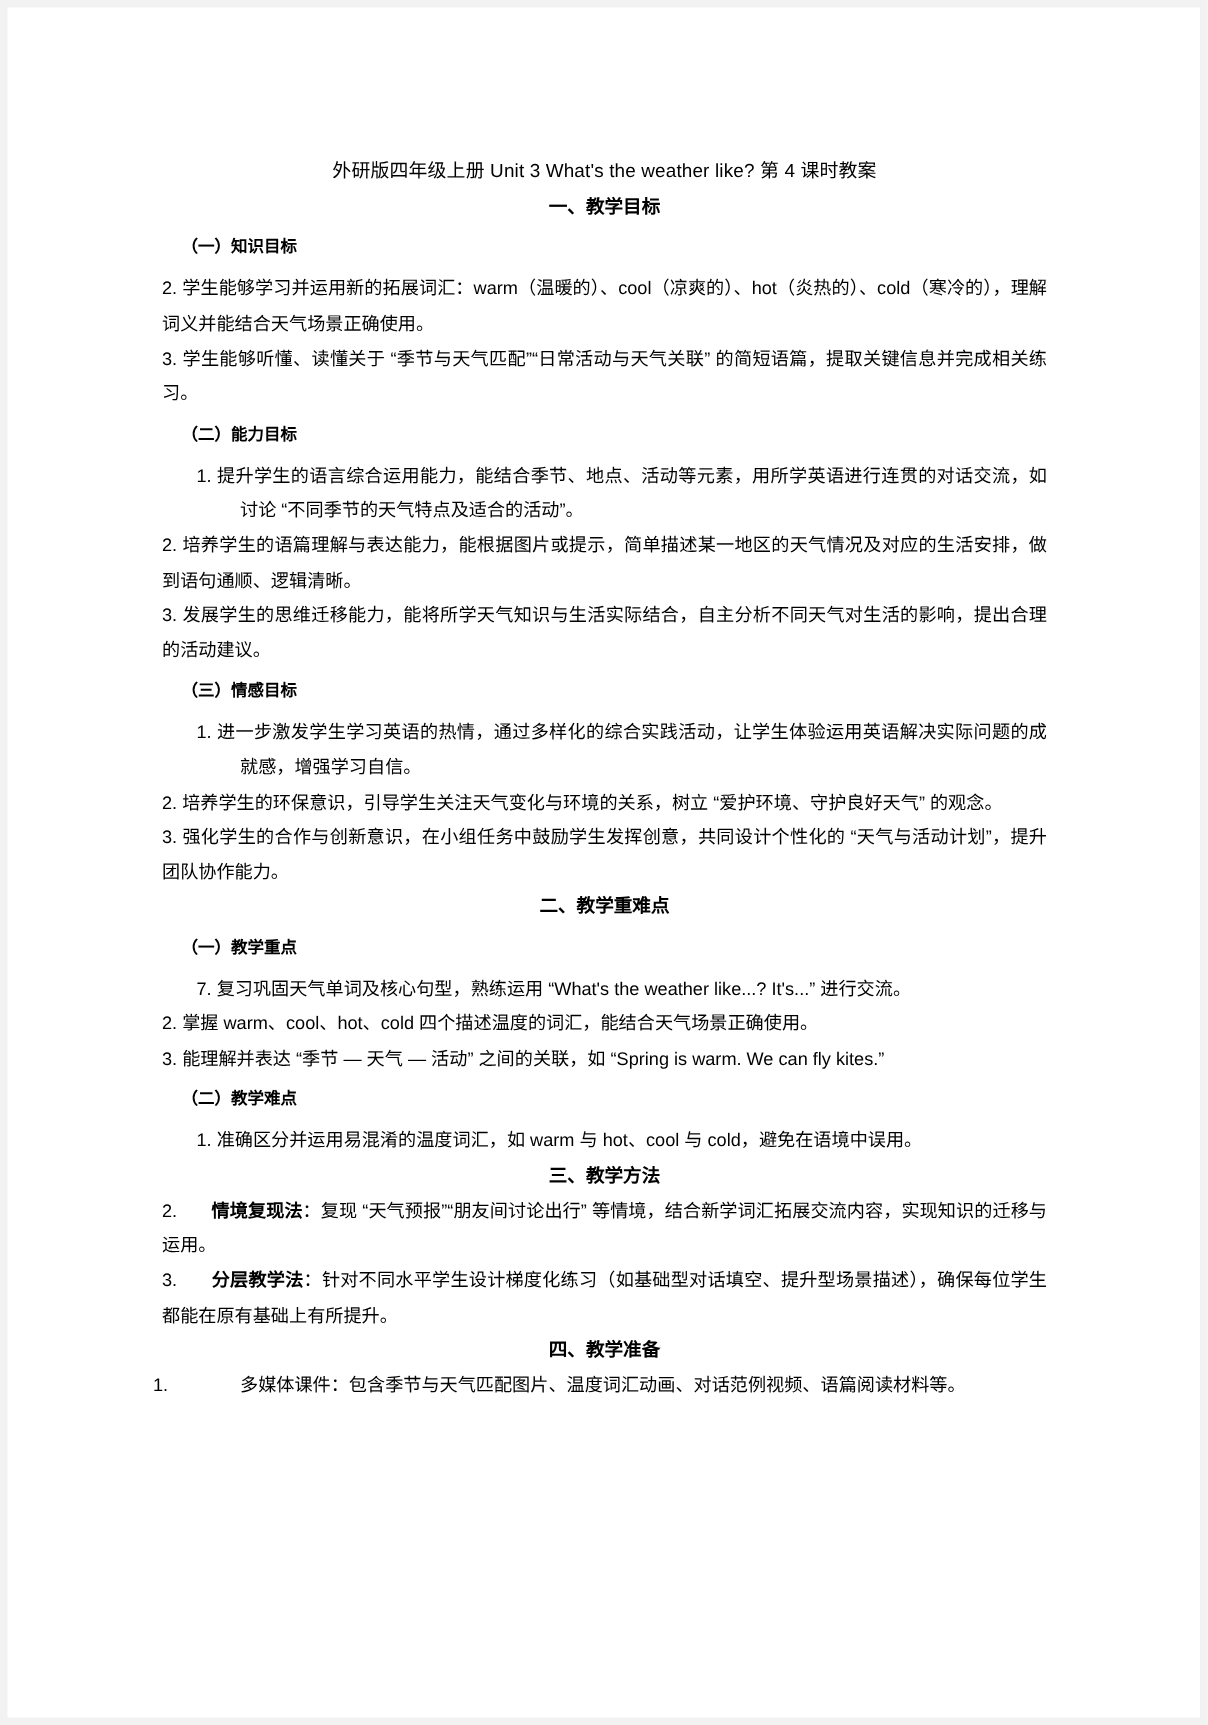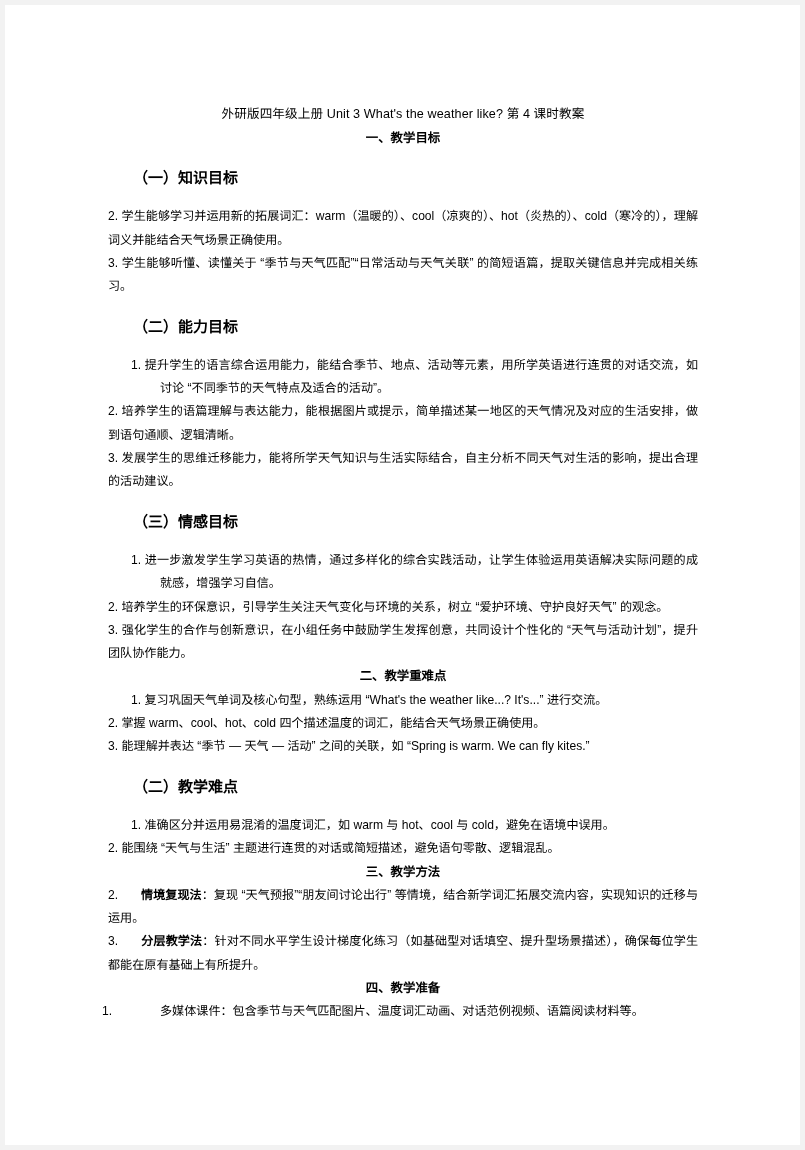--- a/index.html
+++ b/index.html
@@ -42,22 +42,22 @@
     white-space: nowrap;
   }
   .h-section {
     font-weight: bold;
     font-size: 12.4px;
     margin: 0;
     text-align: center;
   }
   .h-sub {
     font-weight: bold;
-    font-size: 15px;
-    margin: 16px;
+    font-size: 11px;
+    margin: 4px;
     padding-left: 9px;
     text-align: left;
   }
   
   .item-deep {
     margin: 0;
     padding-left: 52px;
     text-indent: -29px;
   }
   .item-deep .num {
@@ -97,27 +97,27 @@
     <p class="item-flat">2.   培养学生的语篇理解与表达能力，能根据图片或提示，简单描述某一地区的天气情况及对应的生活安排，做到语句通顺、逻辑清晰。</p>
     <p class="item-flat">3.   发展学生的思维迁移能力，能将所学天气知识与生活实际结合，自主分析不同天气对生活的影响，提出合理的活动建议。</p>
 
     <p class="h-sub">（三）情感目标</p>
     <p class="item-deep">1.   进一步激发学生学习英语的热情，通过多样化的综合实践活动，让学生体验运用英语解决实际问题的成就感，增强学习自信。</p>
     <p class="item-flat">2.   培养学生的环保意识，引导学生关注天气变化与环境的关系，树立  “爱护环境、守护良好天气” 的观念。</p>
     <p class="item-flat">3.   强化学生的合作与创新意识，在小组任务中鼓励学生发挥创意，共同设计个性化的 “天气与活动计划”，提升团队协作能力。</p>
 
     <p class="h-section">二、教学重难点</p>
 
-    <p class="item-deep">1.   复习巩固天气单词及核心句型，熟练运用 “What's the weather like...? It's...” 进行交流。</p>
+    <p class="h-sub">（一）教学重点</p>
+    <p class="item-deep">7.   复习巩固天气单词及核心句型，熟练运用 “What's the weather like...? It's...” 进行交流。</p>
     <p class="item-flat">2.   掌握 warm、cool、hot、cold 四个描述温度的词汇，能结合天气场景正确使用。</p>
     <p class="item-flat">3.   能理解并表达 “季节 — 天气 — 活动” 之间的关联，如 “Spring is warm. We can fly kites.”</p>
 
     <p class="h-sub">（二）教学难点</p>
     <p class="item-deep">1.   准确区分并运用易混淆的温度词汇，如 warm 与 hot、cool 与 cold，避免在语境中误用。</p>
-    <p class="item-flat">2.   能围绕 “天气与生活” 主题进行连贯的对话或简短描述，避免语句零散、逻辑混乱。</p>
 
     <p class="h-section">三、教学方法</p>
 
     <p class="item-flat">
       <span class="num">2.</span><b class="lead">情境复现法</b><span>：复现 “天气预报”“朋友间讨论出行” 等情境，结合新学词汇拓展交流内容，实现知识的迁移与运用。</span>
     </p>
     <p class="item-flat">
       <span class="num">3.</span><b class="lead">分层教学法</b><span>：针对不同水平学生设计梯度化练习（如基础型对话填空、提升型场景描述），确保每位学生都能在原有基础上有所提升。</span>
     </p>
 

